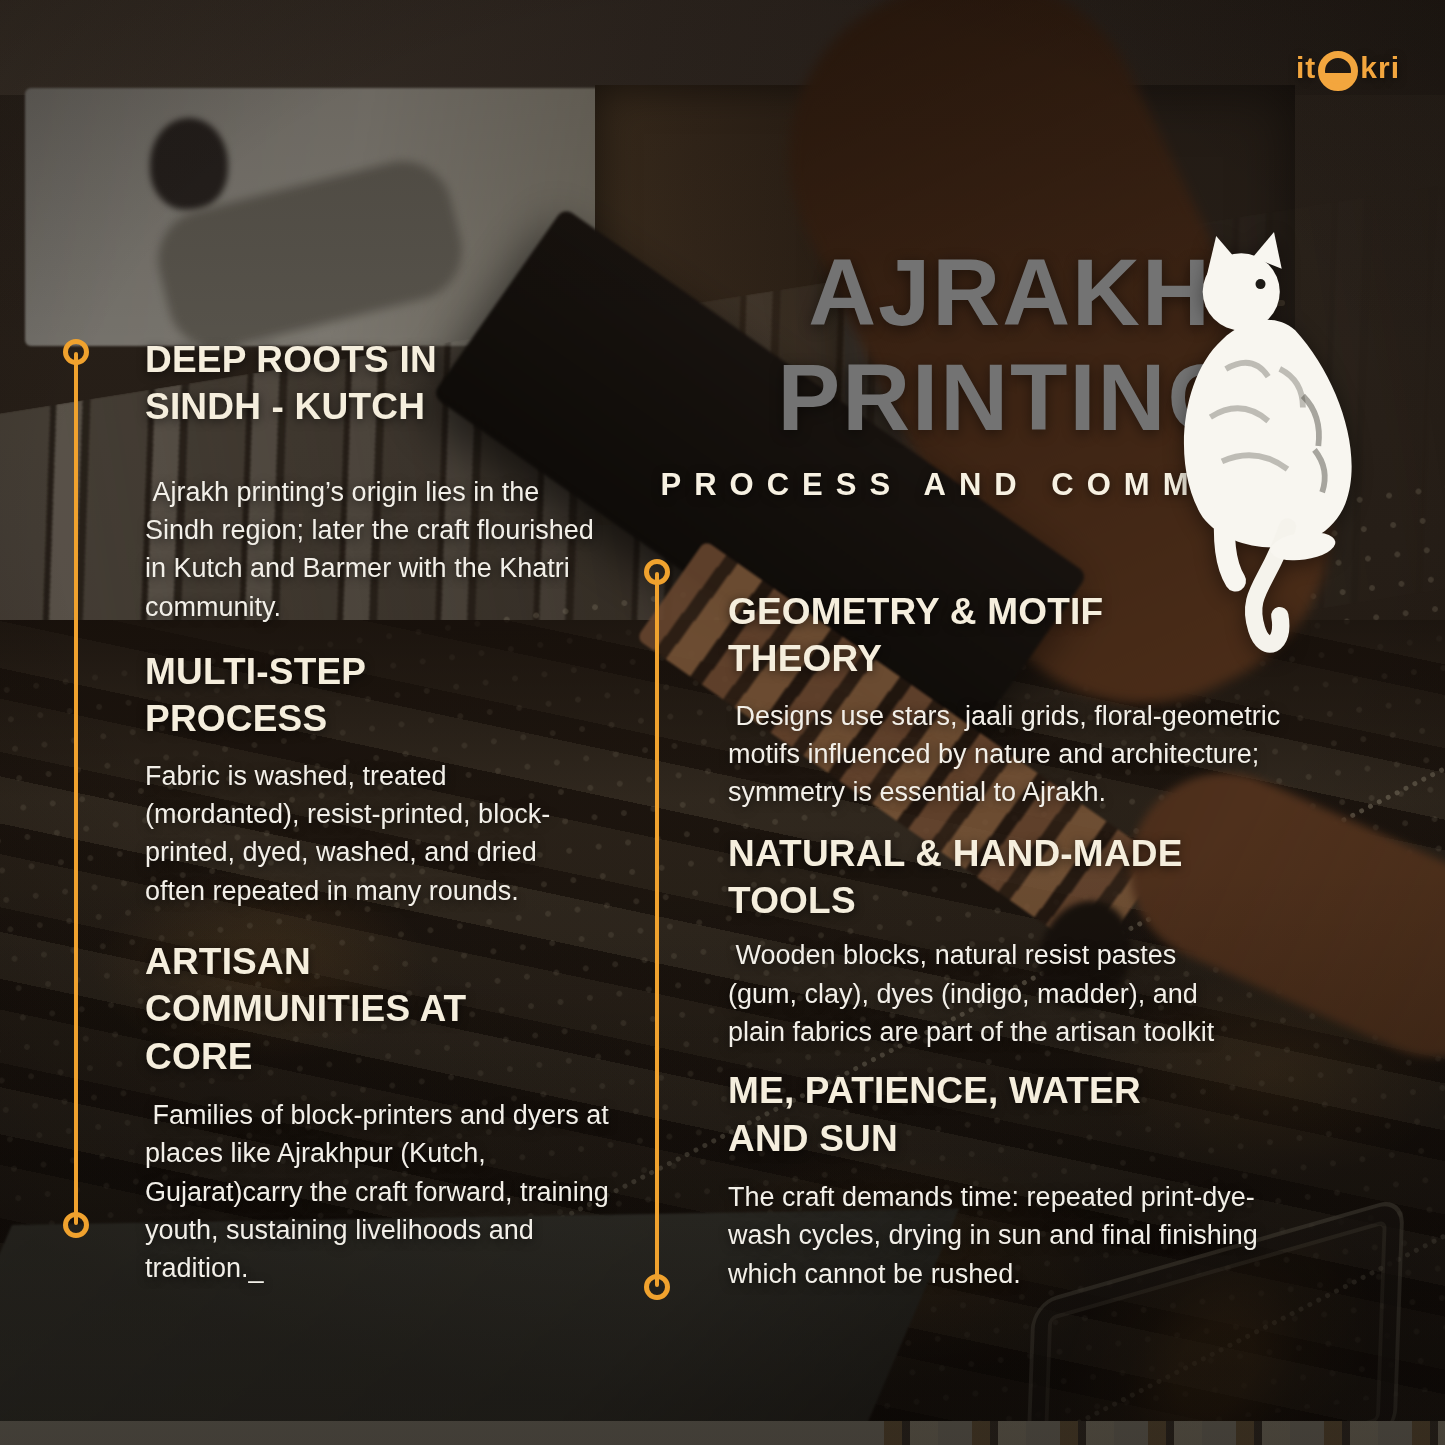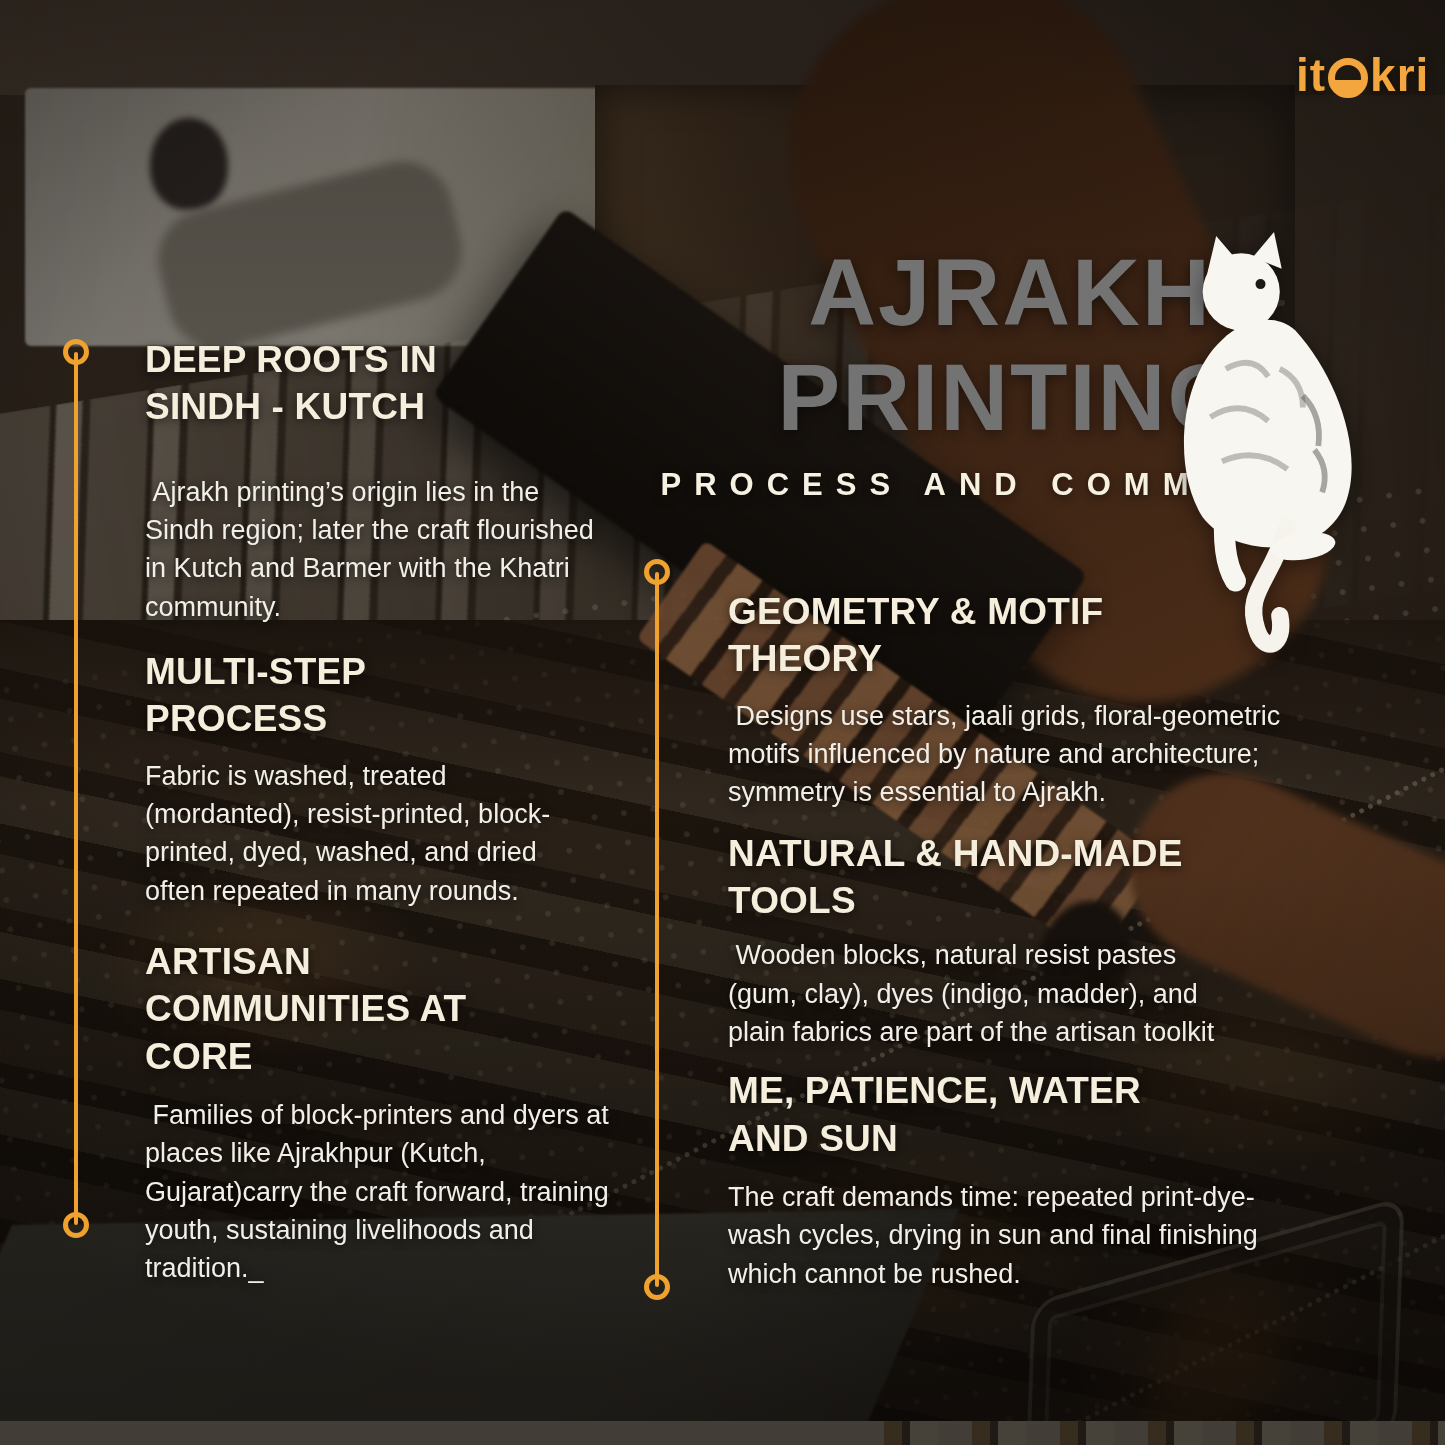--- a/index.html
+++ b/index.html
@@ -75,21 +75,21 @@
     transform:skewX(-24deg) rotate(-1deg);transform-origin:bottom left;filter:blur(1px);}
   .bg-bottom-strip{left:0;top:1421px;width:1445px;height:24px;background:#8e887a;}
   .bg-bottom-strip-pattern{left:850px;top:1421px;width:595px;height:24px;opacity:.8;
     background:repeating-linear-gradient(90deg,#8e887a 0 34px,#6d5534 34px 52px,#2b221a 52px 60px,#9a927e 60px 88px);}
   .bg-vignette{left:0;top:0;width:1445px;height:1445px;
     background:
       radial-gradient(ellipse 1200px 900px at 50% 35%, transparent 55%, rgba(8,5,3,.38) 100%),
       linear-gradient(180deg, rgba(14,9,6,.18) 0%, transparent 25%, transparent 60%, rgba(6,4,3,.30) 100%);}
   
   .logo{position:absolute;left:1296px;top:48px;display:flex;align-items:center;
-    color:#F3A63E;font-weight:800;font-size:46px;letter-spacing:1px;
+    color:#F3A63E;font-weight:800;font-size:30px;letter-spacing:1px;
     text-shadow:0 2px 8px rgba(0,0,0,.5);}
   .logo .bowl{width:26px;height:26px;border:7px solid #F3A63E;border-radius:50%;display:inline-block;
     background:linear-gradient(to top,#F3A63E 42%,transparent 42%);margin:0 2px;position:relative;top:3px;}
   .title-block{position:absolute;left:630px;top:240px;width:760px;text-align:center;}
   .title-line{font-size:94px;font-weight:800;line-height:1.12;color:#737373;letter-spacing:2px;
     text-shadow:0 3px 14px rgba(0,0,0,.45);}
   .subtitle{margin-top:16px;font-size:31px;font-weight:700;color:#F7F1E2;letter-spacing:13px;
     white-space:nowrap;text-shadow:0 2px 10px rgba(0,0,0,.55);}
   .cat{position:absolute;left:1168px;top:226px;width:212px;height:440px;
     filter:drop-shadow(0 4px 10px rgba(0,0,0,.45));}

